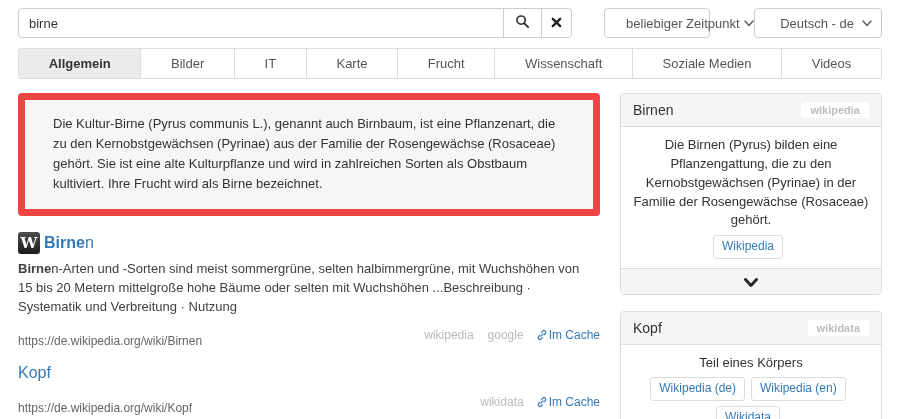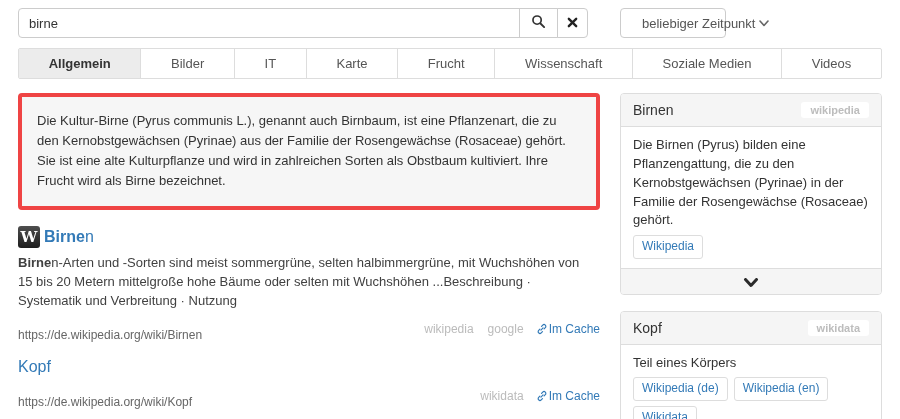--- a/index.html
+++ b/index.html
@@ -39,22 +39,22 @@
   }
   .tab:first-child{border-left:none;}
   .tab.active{background:#ececec;color:#333;font-weight:bold;}
 
   
   .content{display:flex;margin-top:14px;}
   .main{flex:1;min-width:0;margin-right:20px;}
   .side{width:262px;flex:none;}
 
   .infobox{
-    background:#f6f6f6;border:4px solid #ef4444;border-radius:4px;
-    padding:14px 15px;font-size:13px;line-height:1.55;color:#333;margin-bottom:16px;
+    background:#f6f6f6;border:7px solid #ef4444;border-radius:4px;
+    padding:14px 28px;font-size:13px;line-height:1.55;color:#333;margin-bottom:16px;
   }
 
   
   .result{margin-bottom:15px;}
   .title-row{display:flex;align-items:center;}
   .favicon{
     width:22px;height:22px;border-radius:3px;flex:none;
     background:linear-gradient(#4e4e4e,#1d1d1d);
     color:#fff;font-family:"DejaVu Serif",serif;font-weight:bold;font-size:15px;
     display:flex;align-items:center;justify-content:center;margin-right:4px;
@@ -76,21 +76,21 @@
   .panel{border:1px solid #ddd;border-radius:4px;margin-bottom:16px;background:#fff;}
   .panel-head{
     background:#f5f5f5;padding:7px 12px;min-height:18px;border-bottom:1px solid #ddd;
     display:flex;align-items:center;justify-content:space-between;
     font-size:14px;color:#333;border-radius:3px 3px 0 0;
   }
   .badge{
     background:#fff;color:#bdbdbd;font-size:11px;font-weight:bold;
     padding:2px 9px;border-radius:3px;
   }
-  .panel-body{padding:9px 12px;font-size:13px;line-height:1.45;color:#333;}
+  .panel-body{padding:9px 12px;font-size:13px;line-height:1.45;color:#333;text-align:center;}
   .pbtn{
     display:inline-block;border:1px solid #ddd;border-radius:3px;background:#fff;
     color:#337ab7;font-size:12px;padding:2px 8px;margin:5px 6px 0 0;cursor:pointer;text-decoration:none;
   }
   .panel-foot{
     background:#f5f5f5;border-top:1px solid #ddd;text-align:center;
     padding:5px 0 2px 0;cursor:pointer;border-radius:0 0 3px 3px;
   }
 </style>
 </head>
@@ -120,20 +120,28 @@
 
     <div class="select time">
       <span class="lbl">beliebiger Zeitpunkt</span>
       <span class="chev">
         <svg width="10" height="7" viewBox="0 0 10 7">
             <path d="M1 1 L5 5.5 L9 1" fill="none" stroke="#666" stroke-width="1.6" stroke-linecap="round" stroke-linejoin="round"></path>
           </svg>
       </span>
     </div>
 
+    <div class="select lang">
+      <span class="lbl">Deutsch - de</span>
+      <span class="chev">
+        <svg width="10" height="7" viewBox="0 0 10 7">
+            <path d="M1 1 L5 5.5 L9 1" fill="none" stroke="#666" stroke-width="1.6" stroke-linecap="round" stroke-linejoin="round"></path>
+          </svg>
+      </span>
+    </div>
   </div>
 
   <div class="tabs" id="tabs">
       <div class="tab active">Allgemein</div>
       <div class="tab">Bilder</div>
       <div class="tab">IT</div>
       <div class="tab">Karte</div>
       <div class="tab">Frucht</div>
       <div class="tab">Wissenschaft</div>
       <div class="tab">Soziale Medien</div>

